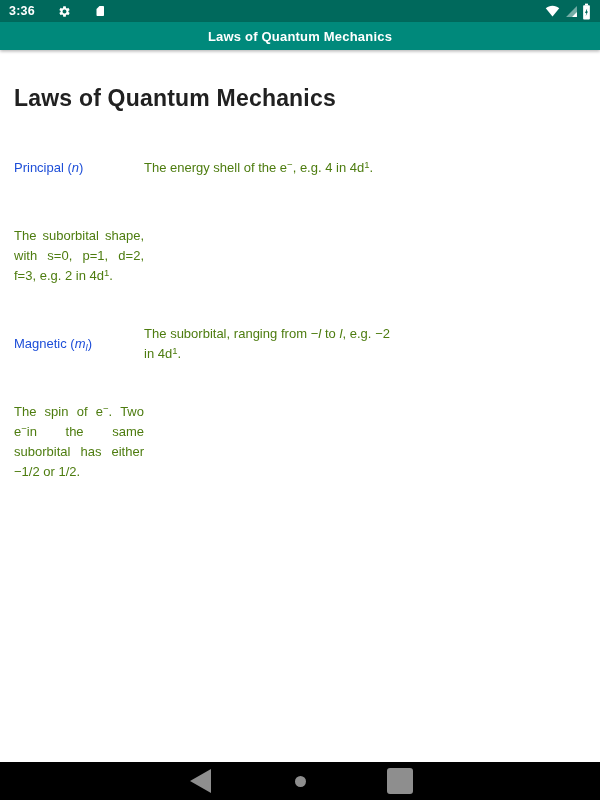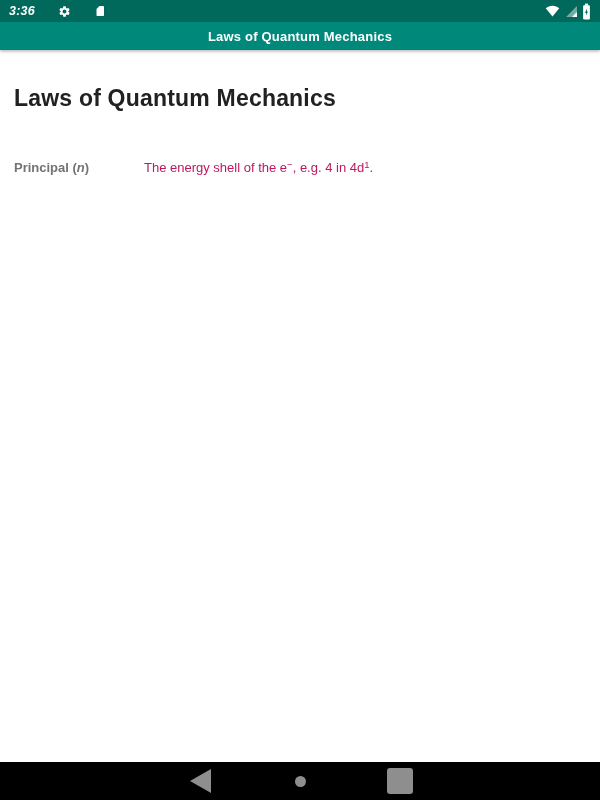--- a/index.html
+++ b/index.html
@@ -14,21 +14,21 @@
   }
   
   .status-bar {
     height: 22px;
     background: #00695C;
     display: flex;
     align-items: center;
     padding: 0 9px;
     color: #ffffff;
   }
-  .sb-left { display: flex; align-items: center; gap: 23px; font-style: italic; }
+  .sb-left { display: flex; align-items: center; gap: 23px; }
   .sb-time { font-size: 12.5px; font-weight: bold; letter-spacing: .2px; }
   .sb-right { margin-left: auto; display: flex; align-items: center; gap: 4px; }
   .sb-icon { display: inline-flex; align-items: center; }
   
   .app-bar {
     height: 28px;
     background: #00897B;
     display: flex;
     align-items: center;
     justify-content: center;
@@ -60,27 +60,26 @@
   .rows { margin-top: 28px; }
   .row {
     display: grid;
     grid-template-columns: 130px 246px;
     align-items: center;
     min-height: 56px;
     margin-bottom: 30px;
   }
   .term {
     font-size: 13px;
-    color: #737373;
+    color: #1d4ed8;
     line-height: 18px;
-    font-weight: bold;
   }
   .def {
     font-size: 13px;
-    color: #be185d;
+    color: #4d7c0f;
     line-height: 20px;
     text-align: justify;
   }
   .def sup, .term sup { font-size: 9.5px; line-height: 0; vertical-align: 4px; }
   .def sub, .term sub { font-size: 9.5px; line-height: 0; vertical-align: -3px; }
   
   .nav-bar {
     position: absolute;
     left: 0; bottom: 0;
     width: 600px; height: 38px;
@@ -159,22 +158,28 @@
 
   <div class="content">
     <h1 class="page-title">Laws of Quantum Mechanics</h1>
 
     <div class="rows">
       <div class="row">
         <div class="term">Principal (<i>n</i>)</div>
         <div class="def">The energy shell of the e<sup>−</sup>, e.g. 4 in 4d<sup>1</sup>.</div>
       </div>
       <div class="row">
+        <div class="def">The suborbital shape, with s=0, p=1, d=2, f=3, e.g. 2 in 4d<sup>1</sup>.</div>
       </div>
       <div class="row">
+        <div class="term">Magnetic (<i>m<sub>l</sub></i>)</div>
+        <div class="def">The suborbital, ranging from −<i>l</i> to <i>l</i>, e.g. −2 in 4d<sup>1</sup>.</div>
+      </div>
+      <div class="row">
+        <div class="def">The spin of e<sup>−</sup>. Two e<sup>−</sup>in the same suborbital has either −1/2 or 1/2.</div>
       </div>
     </div>
   </div>
 
   <div class="nav-bar">
     <div class="nav-btn">
       <span class="back-tri"></span>
     </div>
     <div class="nav-btn">
       <span class="home-dot"></span>

